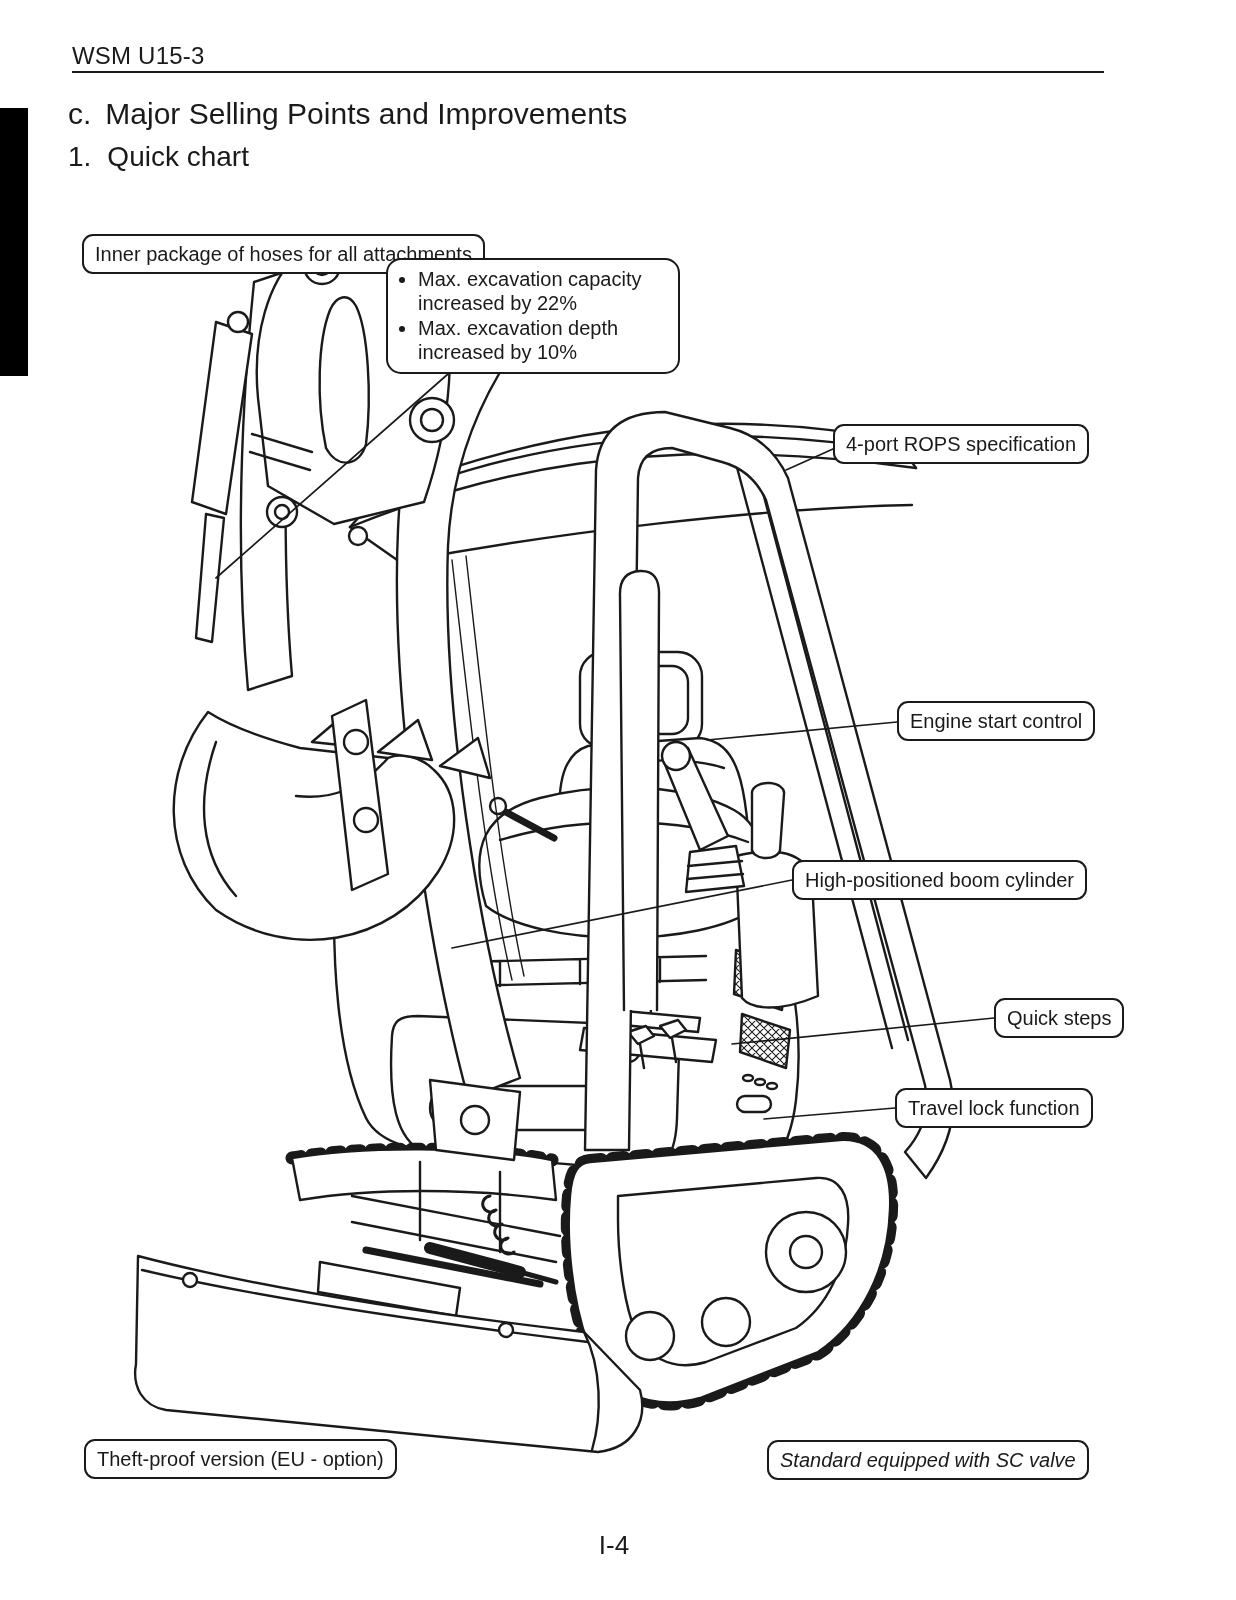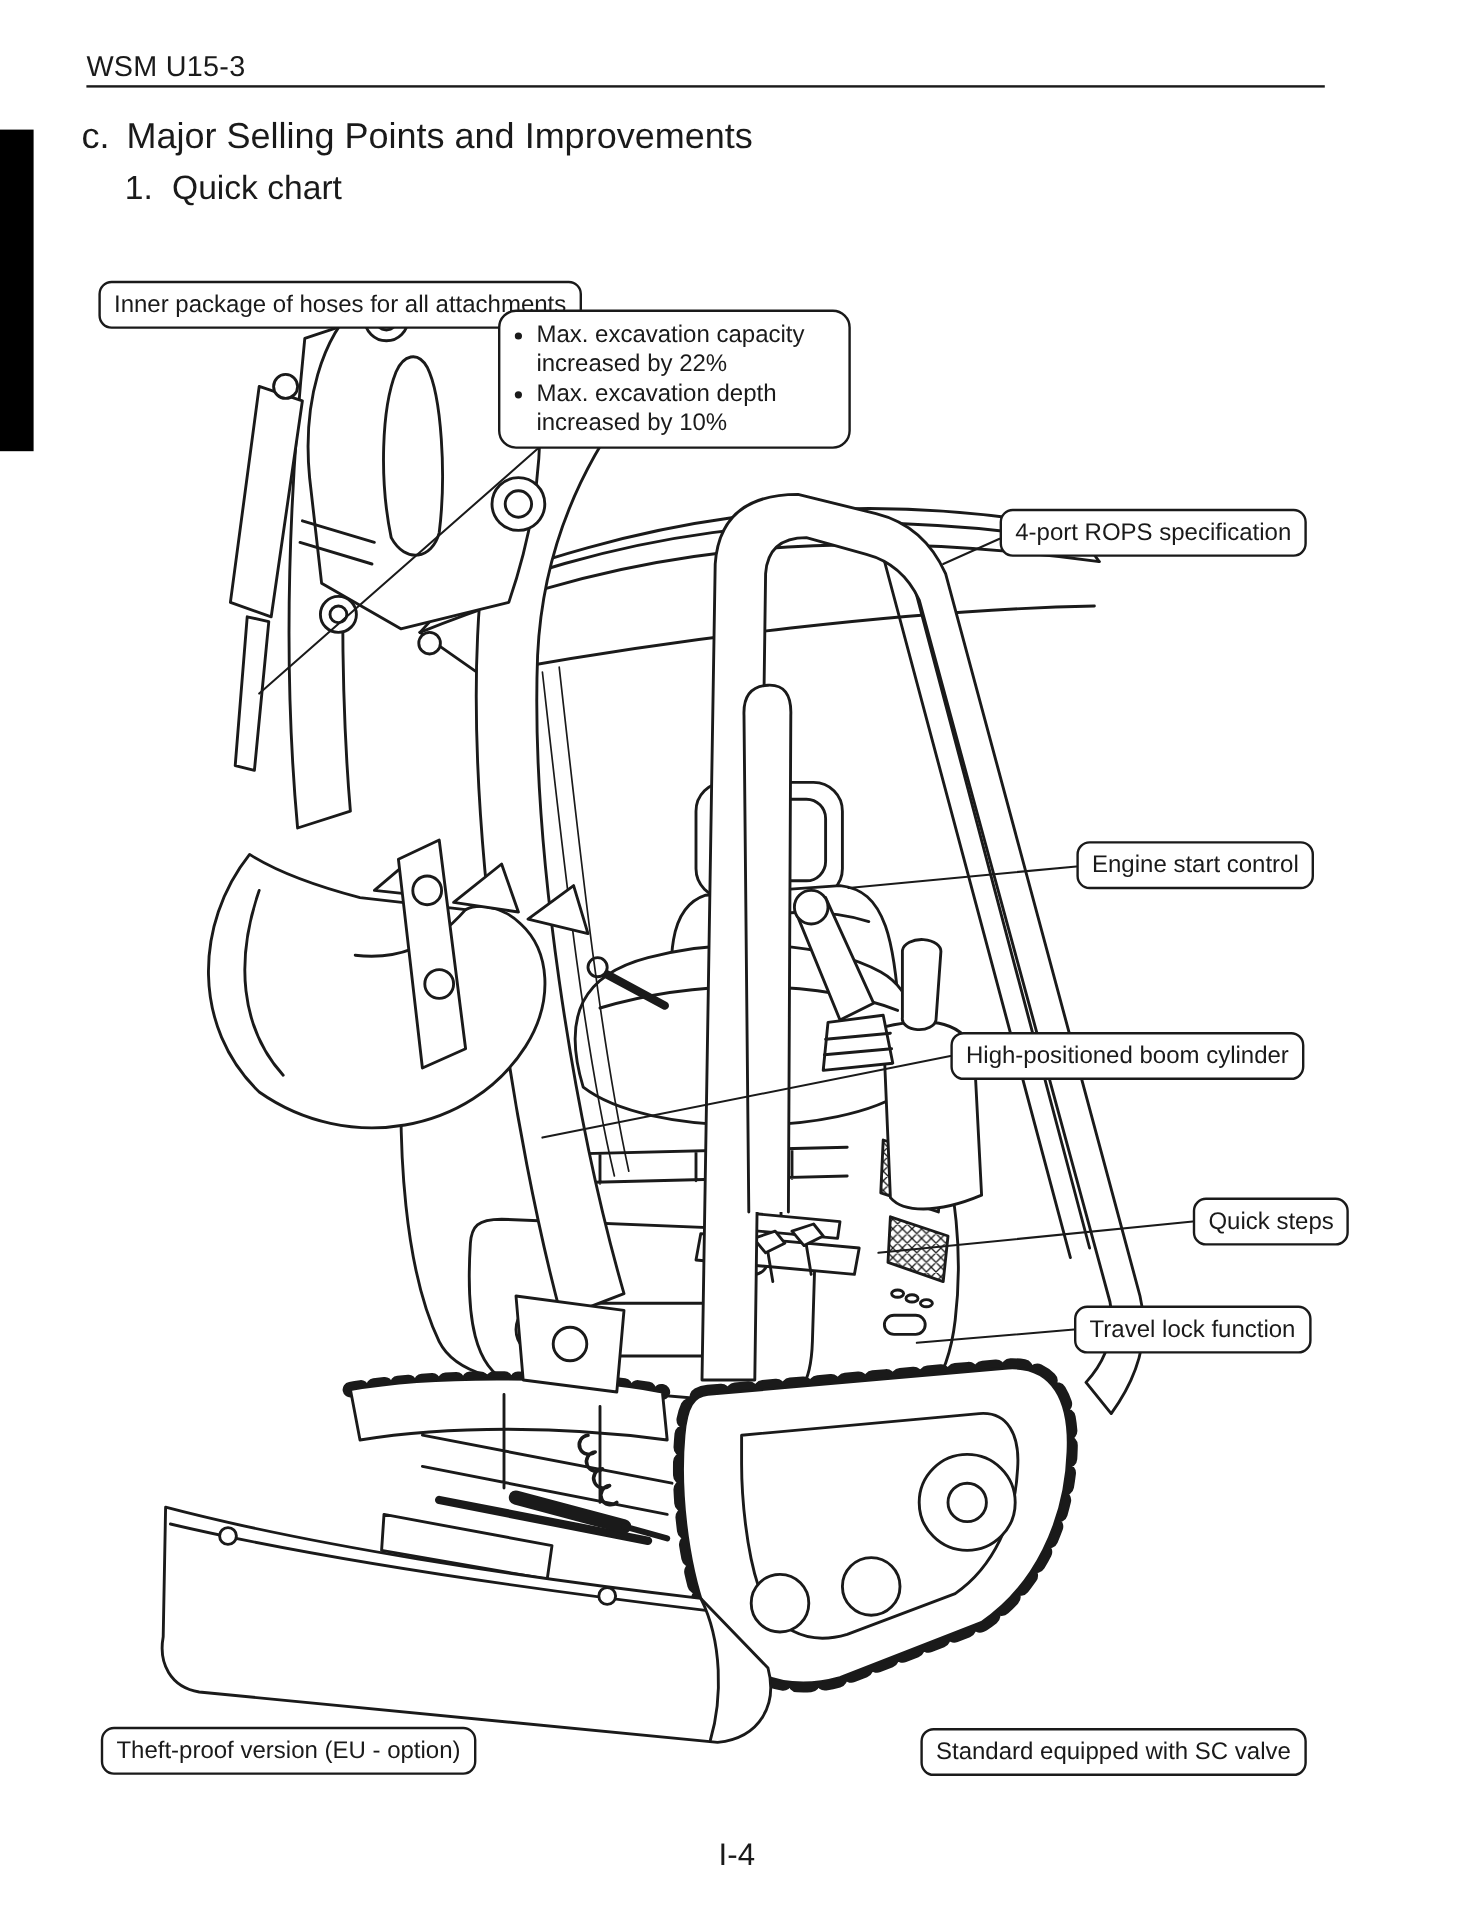--- a/index.html
+++ b/index.html
@@ -7,21 +7,21 @@
     width:1236px;height:1600px;position:relative;overflow:hidden;
     background:#ffffff;color:#1a1a1a;
     font-family:"Liberation Sans", sans-serif;
   }
   .abs{position:absolute;}
   .header{left:72px;top:42px;font-size:24px;letter-spacing:.2px;}
   .hrule{left:72px;top:71px;width:1032px;height:2px;background:#1a1a1a;}
   .tab{left:0;top:108px;width:28px;height:268px;background:#000;}
   .title{left:68px;top:97px;font-size:30px;}
   .title .sec{margin-right:14px;}
-  .subtitle{left:68px;top:141px;font-size:28px;margin-left:36px;}
+  .subtitle{left:68px;top:141px;font-size:28px;}
   .subtitle .sec{margin-right:16px;}
   .callout{
     position:absolute;border:2.2px solid #1a1a1a;border-radius:11px;
     background:#fff;font-size:20px;line-height:1.3;padding:5px 11px;
     white-space:nowrap;z-index:5;
   }
   .callout.multi{white-space:normal;border-radius:15px;padding:7px 10px 7px 4px;width:276px;}
   .callout.multi ul{margin:0;padding:0 0 0 26px;}
   .callout.multi li{font-size:20px;line-height:1.22;}
   .footer{left:0;top:1530px;width:1228px;text-align:center;font-size:26px;}
@@ -168,28 +168,28 @@
     <path class="lead" d="M833,449 L786,470"></path>
     <path class="lead" d="M897,722 L707,740"></path>
     <path class="lead" d="M792,880 L452,948"></path>
     <path class="lead" d="M994,1018 L732,1044"></path>
     <path class="lead" d="M895,1108 L764,1119"></path>
   </g>
 </svg>
 
 <div class="callout" style="left:82px;top:186px;margin-top:48px;">Inner package of hoses for all attachments</div>
 
-<div class="callout multi" style="left:386px;top:258px;margin-left:29px;">
+<div class="callout multi" style="left:386px;top:258px;">
   <ul>
     <li><span>Max. excavation capacity</span><br><span>increased by 22%</span></li>
     <li><span>Max. excavation depth</span><br><span>increased by 10%</span></li>
   </ul>
 </div>
 
 <div class="callout" style="left:833px;top:424px;">4-port ROPS specification</div>
 <div class="callout" style="left:897px;top:701px;">Engine start control</div>
 <div class="callout" style="left:792px;top:860px;text-align:right;">High-positioned boom cylinder</div>
 <div class="callout" style="left:994px;top:998px;">Quick steps</div>
 <div class="callout" style="left:895px;top:1088px;">Travel lock function</div>
 <div class="callout" style="left:84px;top:1439px;">Theft-proof version (EU - option)</div>
-<div class="callout" style="left:767px;top:1440px;">Standard equipped with SC valve</div>
+<div class="callout" style="left:767px;top:1440px;font-style:italic;">Standard equipped with SC valve</div>
 
 <div class="abs footer">I-4</div>
 
 </body></html>

